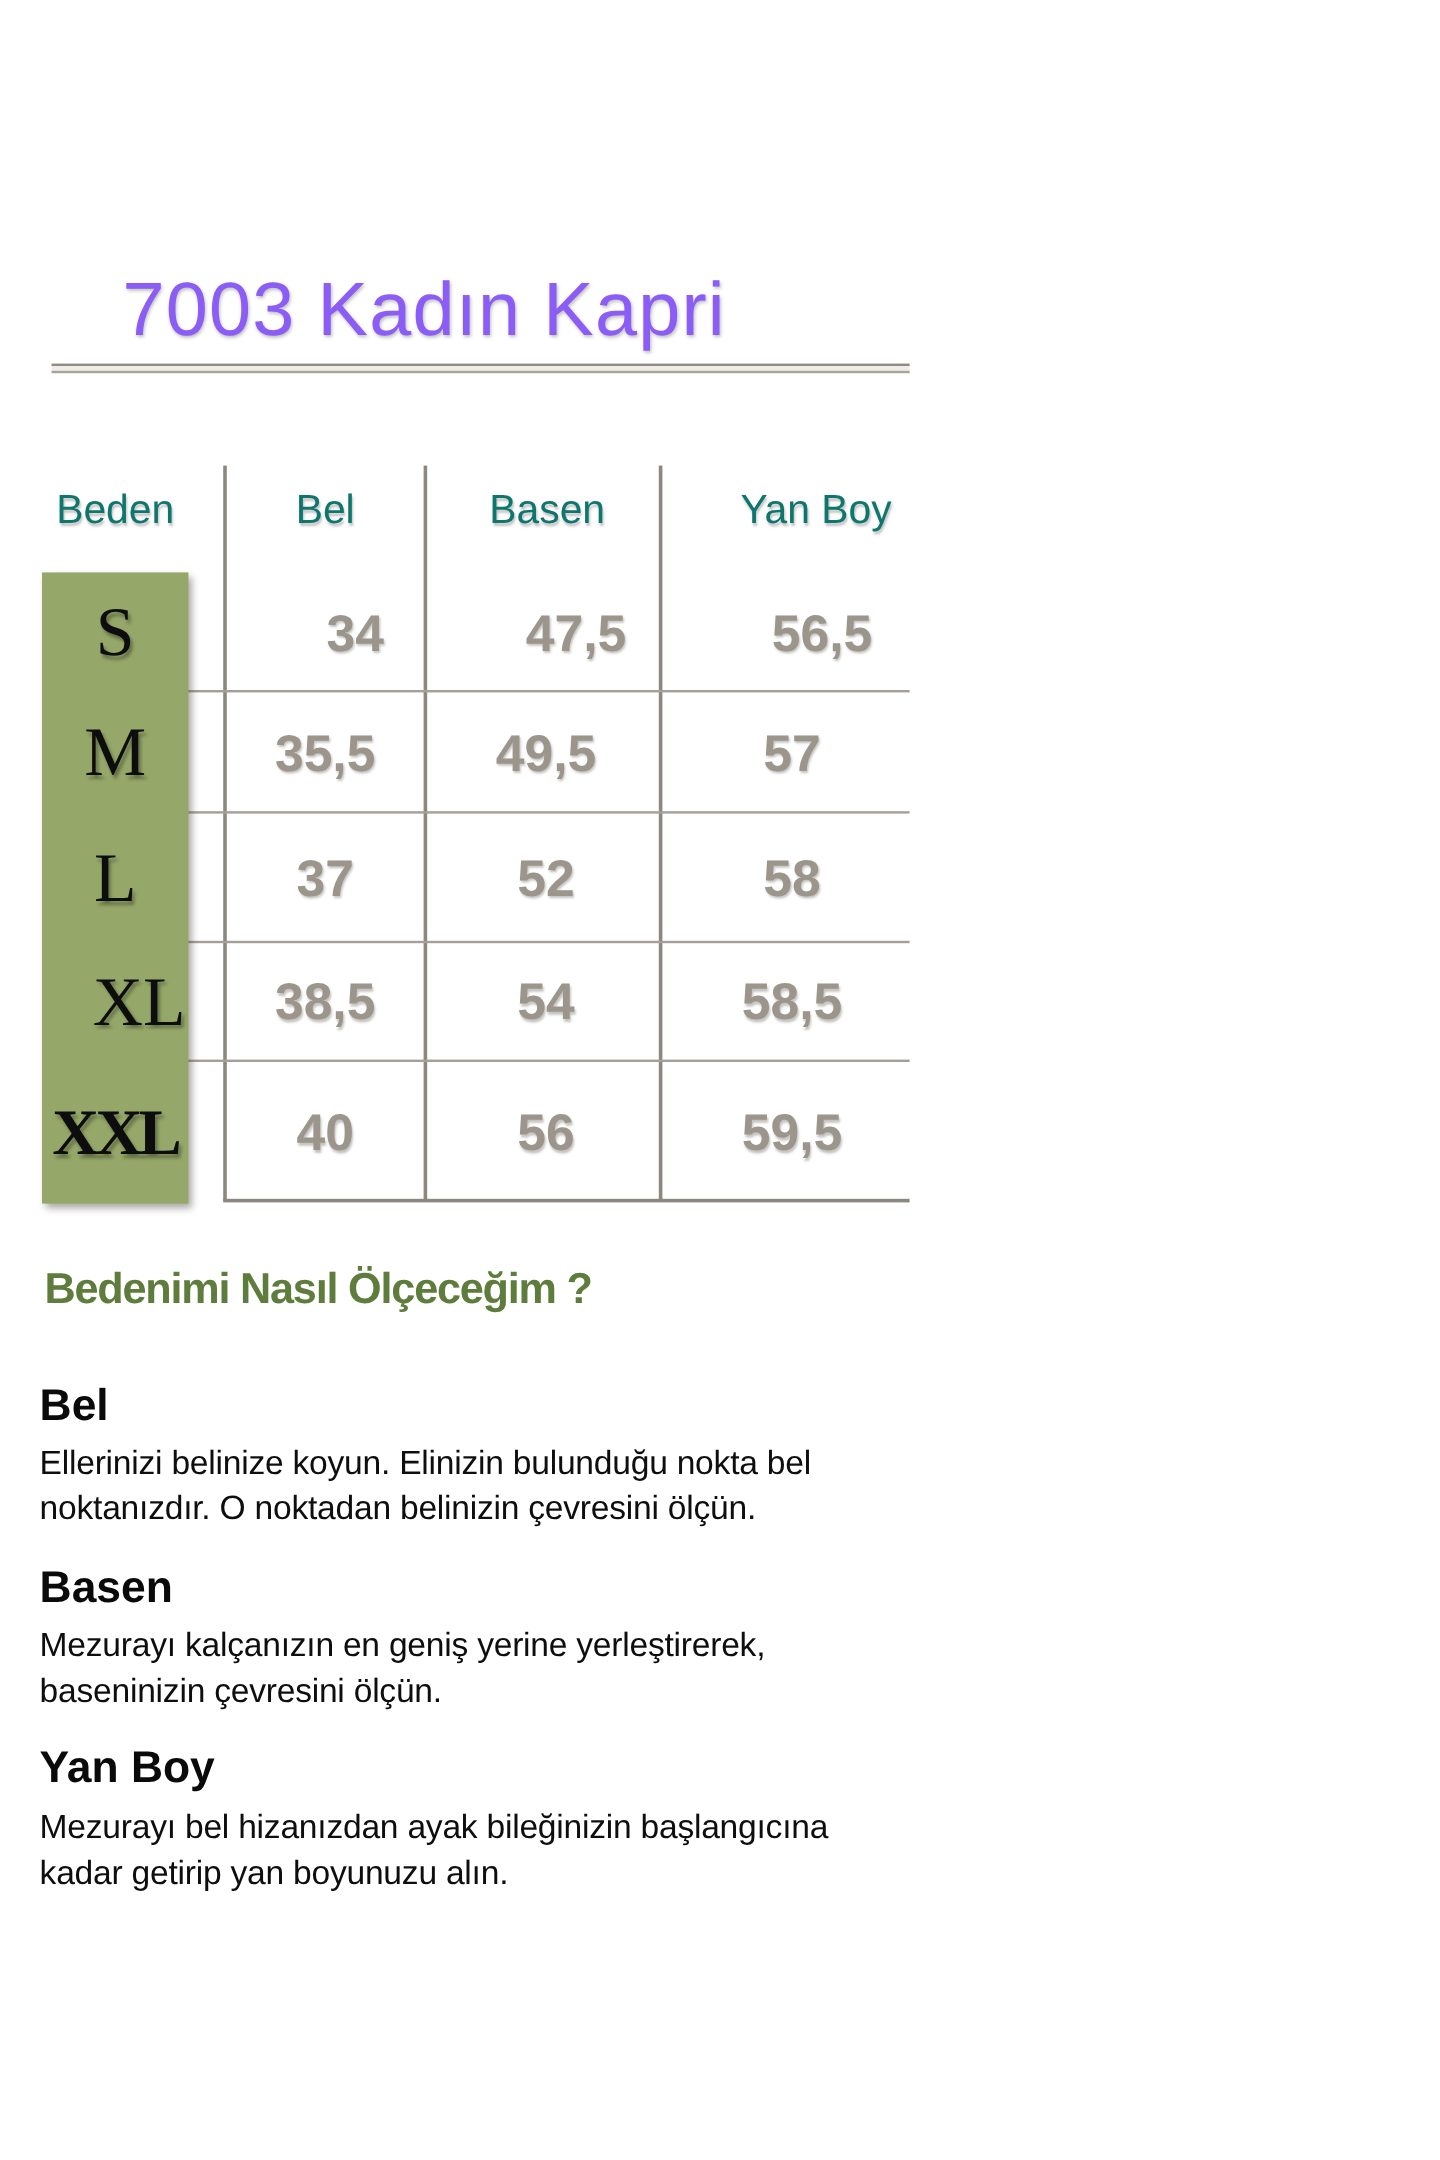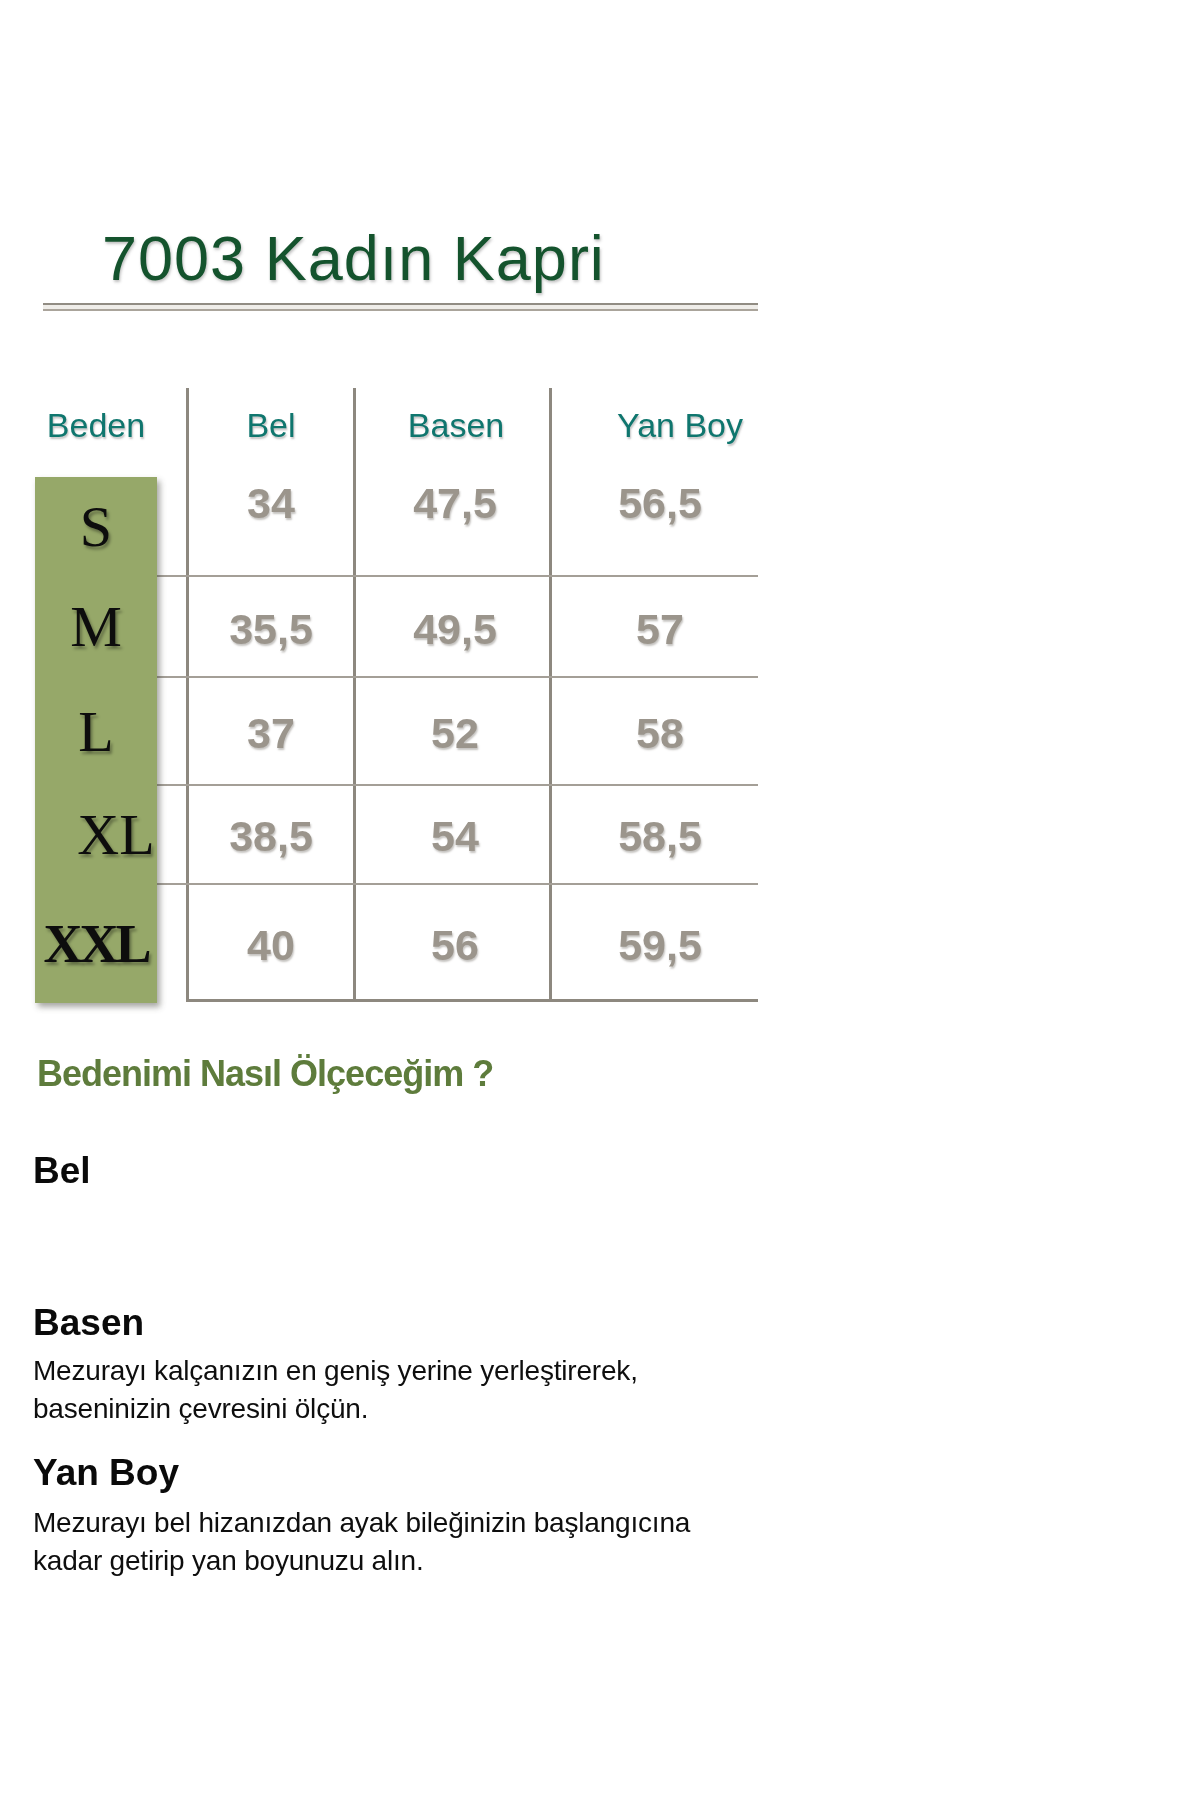--- a/index.html
+++ b/index.html
@@ -5,21 +5,21 @@
   html,body { margin:0; padding:0; background:#ffffff; }
   .canvas {
     position:relative; width:1200px; height:1800px; background:#ffffff;
     font-family:"Liberation Sans", sans-serif; overflow:hidden;
   }
 
   
   .page-title {
     position:absolute; left:102px; top:222px;
     font-size:63px; font-weight:400; letter-spacing:1px;
-    color:#14532d; text-shadow:1px 2px 3px rgba(70,70,70,0.35);
+    color:#8b5cf6; text-shadow:1px 2px 3px rgba(70,70,70,0.35);
     white-space:nowrap;
   }
   .title-rule {
     position:absolute; left:43px; top:303px; width:715px; height:4px;
     border-top:2px solid #918c83; border-bottom:2px solid #aaa49b;
     background:#efede9;
   }
 
   
   .vline { position:absolute; top:388px; height:613px; width:3px; background:#8d887f; }
@@ -51,21 +51,21 @@
   .size-cell.h3 { height:108px; } .size-cell.h4 { height:99px;padding-left:40px; }
   .size-cell.h5 { height:119px; letter-spacing:-3px; font-size:54px;font-weight:bold; }
 
   
   .val {
     position:absolute; transform:translate(-50%,-50%);
     font-size:43px; font-weight:bold; color:#9b958c;
     text-shadow:1px 2px 2px rgba(110,105,98,0.4); white-space:nowrap;
   }
   .cbel   { left:271px; } .cbasen { left:455px; } .cyan { left:660px; }
-  .rowS  { top:503px; } .rowM  { top:629px; } .rowL { top:733px; }
+  .rowS  { top:529px;margin-left:25px; } .rowM  { top:629px; } .rowL { top:733px; }
   .rowXL { top:836px; } .rowXXL{ top:945px; }
 
   
   .guide-heading {
     position:absolute; left:37px; top:1053px;
     font-size:36px; font-weight:bold; letter-spacing:-1px;
     color:#5e7c3c; white-space:nowrap;
   }
   .sec-title {
     position:absolute; left:33px;
@@ -126,20 +126,22 @@
   <div class="val cbasen rowXL">54</div>
   <div class="val cyan rowXL">58,5</div>
 
   <div class="val cbel rowXXL">40</div>
   <div class="val cbasen rowXXL">56</div>
   <div class="val cyan rowXXL">59,5</div>
 
   <div class="guide-heading">Bedenimi Nasıl Ölçeceğim ?</div>
 
   <div class="sec-title st1">Bel</div>
+  <div class="sec-body  sb1">Ellerinizi belinize koyun. Elinizin bulunduğu nokta bel
+noktanızdır. O noktadan belinizin çevresini ölçün.</div>
 
   <div class="sec-title st2">Basen</div>
   <div class="sec-body  sb2">Mezurayı kalçanızın en geniş yerine yerleştirerek,
 baseninizin çevresini ölçün.</div>
 
   <div class="sec-title st3">Yan Boy</div>
   <div class="sec-body  sb3">Mezurayı bel hizanızdan ayak bileğinizin başlangıcına
 kadar getirip yan boyunuzu alın.</div>
 
 </div>

